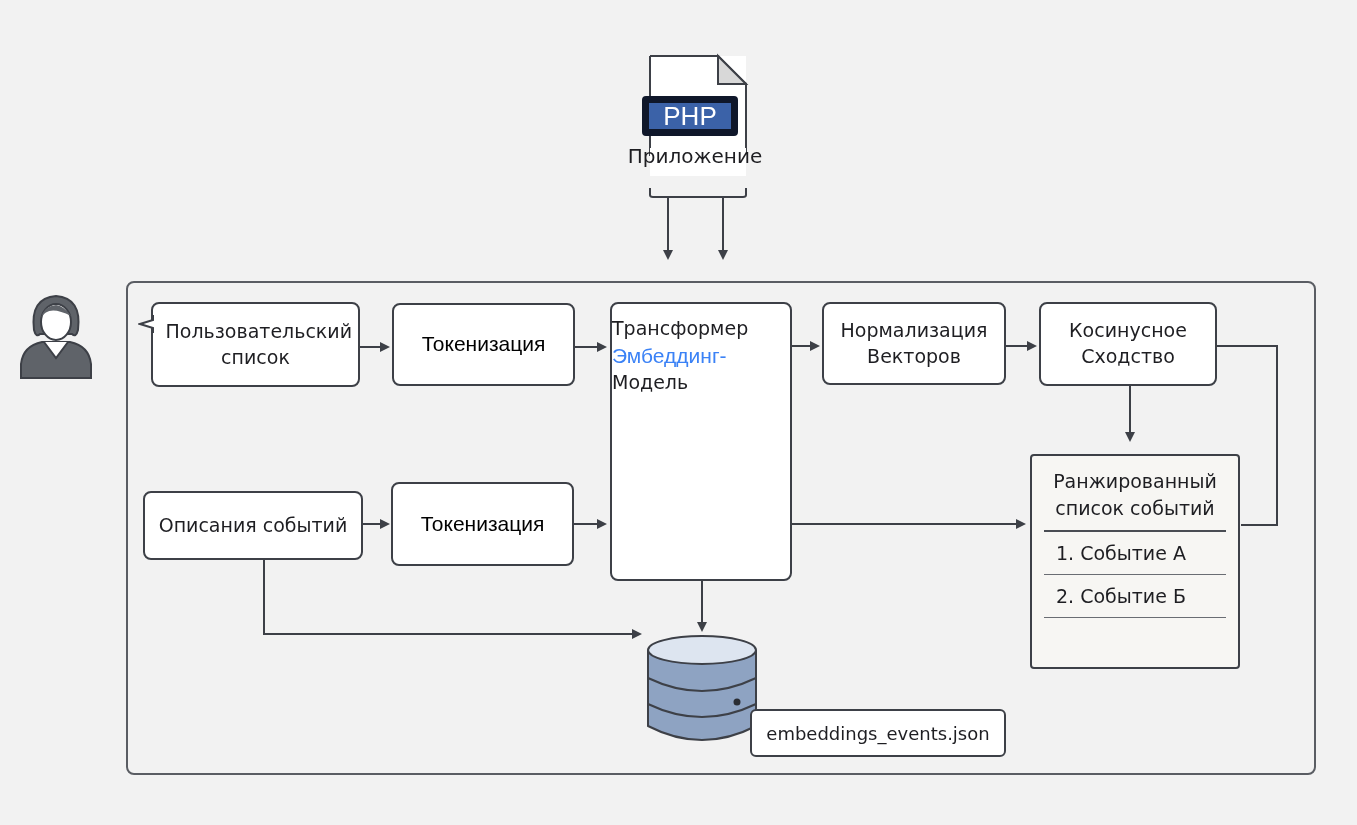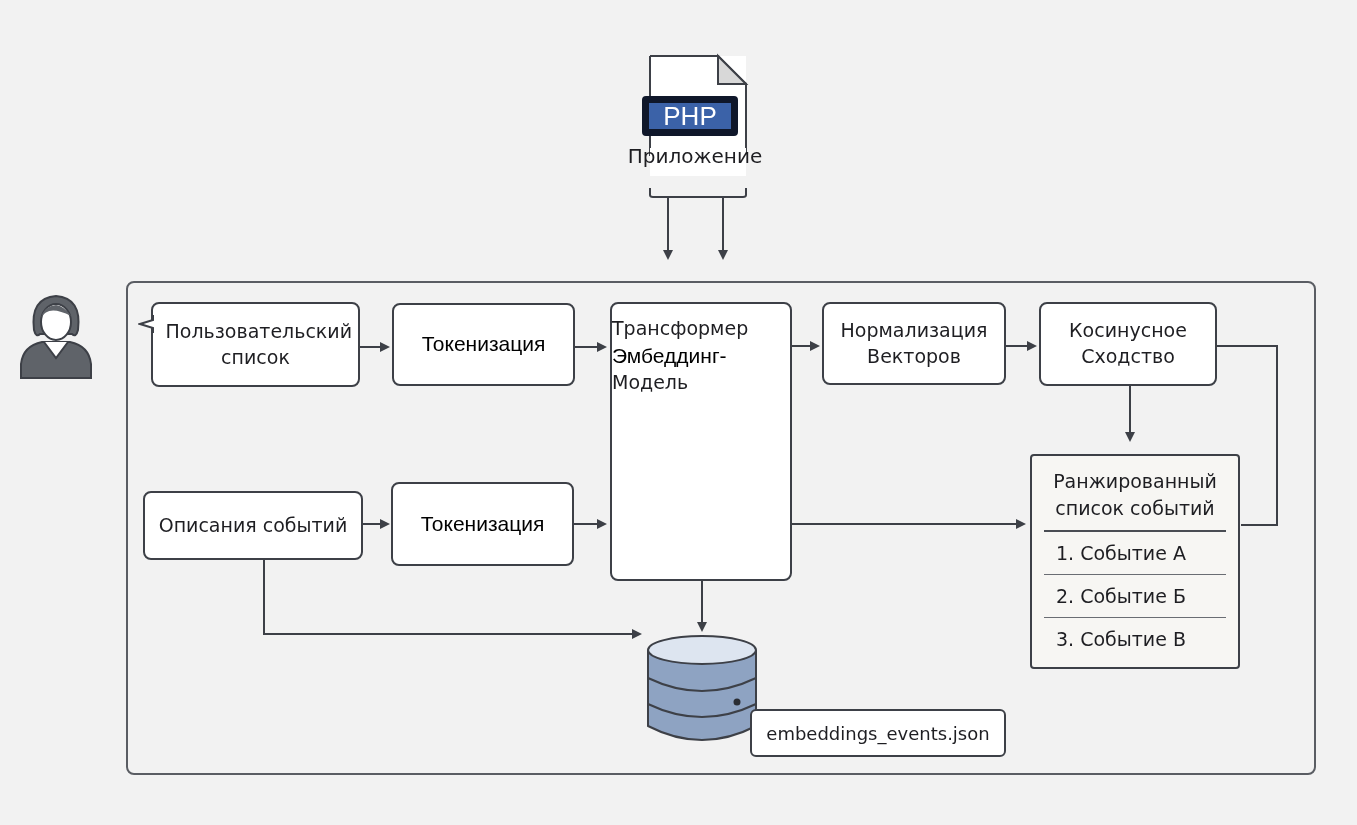--- a/index.html
+++ b/index.html
@@ -72,21 +72,21 @@
 <svg class="abs" style="left:138px;top:313px;" width="16" height="22">
   <path d="M15,2 L15,7 L2,11 L15,15 L15,20" fill="#fff" stroke="#3d4047" stroke-width="2"></path>
 </svg>
 
 <div class="box bold" style="left:392px;top:303px;width:183px;height:83px;">
   <span>Токенизация</span>
 </div>
 
 <div class="box top" style="left:610px;top:302px;width:182px;height:279px;flex-direction:column;justify-content:flex-start;">
   <span>Трансформер</span>
-  <span style="font-family:'Liberation Sans',sans-serif;font-size:21px;color:#000000;">Эмбеддинг-</span>
+  <span style="font-family:'Liberation Sans',sans-serif;font-size:21px;color:#3b82f6;">Эмбеддинг-</span>
   <span>Модель</span>
 </div>
 
 <div class="box" style="left:822px;top:302px;width:184px;height:83px;">
   <span style="display:block;width:160px;">Нормализация Векторов</span>
 </div>
 
 <div class="box" style="left:1039px;top:302px;width:178px;height:84px;">
   <span style="display:block;width:140px;">Косинусное Сходство</span>
 </div>
@@ -99,21 +99,20 @@
   <span>Токенизация</span>
 </div>
 
 <div class="ranked">
   <div class="title">Ранжированный список событий</div>
   <div class="sep"></div>
   <div class="item">1. Событие А</div>
   <div class="sep thin"></div>
   <div class="item">2. Событие Б</div>
   <div class="sep thin"></div>
-  <div class="item">3. Событие В</div>
 </div>
 
 <svg class="abs" style="left:645px;top:634px;" width="114" height="112">
   <path d="M3,16 L3,92 Q57,120 111,92 L111,16" fill="#8ea3c2" stroke="#3d4047" stroke-width="2"></path>
   <path d="M3,44 Q57,70 111,44" fill="none" stroke="#3d4047" stroke-width="2"></path>
   <path d="M3,70 Q57,96 111,70" fill="none" stroke="#3d4047" stroke-width="2"></path>
   <ellipse cx="57" cy="16" rx="54" ry="14" fill="#dde5f0" stroke="#3d4047" stroke-width="2"></ellipse>
   <circle cx="92" cy="68" r="3.5" fill="#2a2d33"></circle>
 </svg>
 <div class="abs jsonbox">

